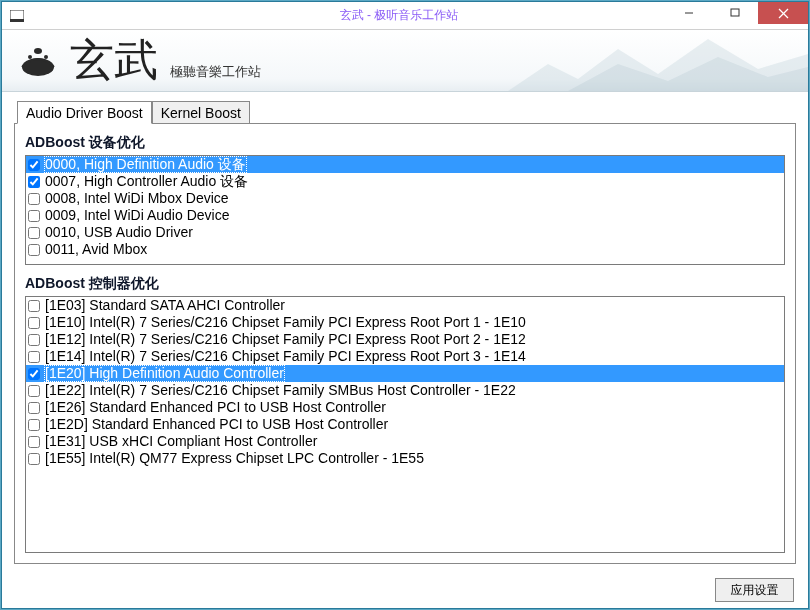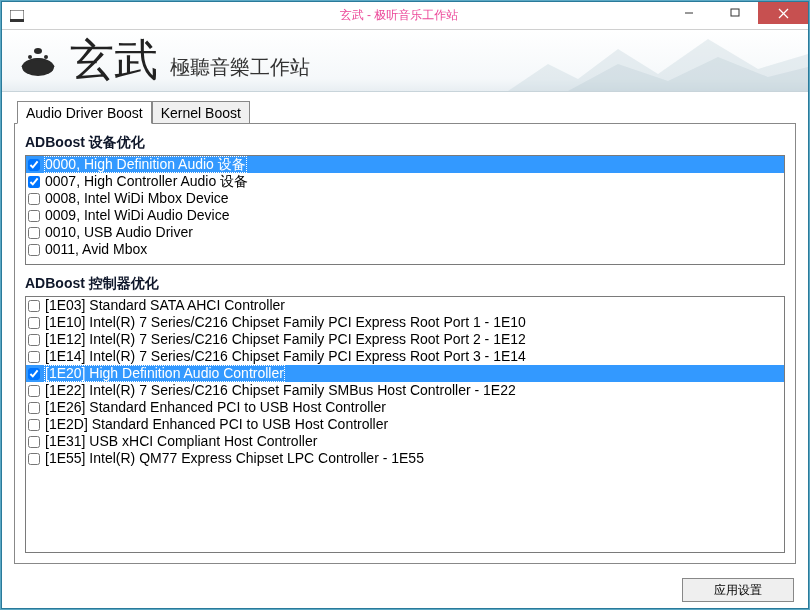--- a/index.html
+++ b/index.html
@@ -32,21 +32,21 @@
     margin-left: 6px;
     display: inline-flex;
     align-items: center;
     justify-content: center;
   }
   .titlebar-title {
     position: absolute;
     left: 0; right: 12px;
     text-align: center;
     font-size: 12px;
-    color: #ec4899;
+    color: #8b5cf6;
     pointer-events: none;
   }
   .titlebar-controls {
     position: absolute;
     right: 0; top: 0;
     display: flex;
     height: 22px;
   }
   .titlebar-btn {
     width: 46px;
@@ -81,21 +81,21 @@
   }
   .banner-text1 {
     font-family: "KaiTi","STKaiti",serif;
     font-size: 44px;
     color: #222;
     margin-left: 10px;
     font-weight: 500;
   }
   .banner-text2 {
     font-family: "KaiTi","STKaiti",serif;
-    font-size: 20px;
+    font-size: 13px;
     color: #333;
     margin-left: 12px;
     align-self: flex-end;
     margin-bottom: 10px;
     margin-top: 43px;
   }
   .banner-mountains {
     position:absolute; right:0; bottom:0; width:300px; height:62px;
     opacity:0.5;
   }
@@ -180,21 +180,21 @@
   .rowtext { padding: 0 1px; }
 
   .footer {
     height: 36px;
     display: flex;
     align-items: center;
     justify-content: flex-end;
     padding-right: 14px;
   }
   .apply-btn {
-    width: 112px;
+    width: 79px;
     height: 24px;
     font-size: 12px;
     border: 1px solid #888;
     background: #efefef;
     cursor: pointer;
   }
 
   
   .listbox::-webkit-scrollbar { width:17px; }
   .listbox::-webkit-scrollbar-track { background:#f0f0f0; }

